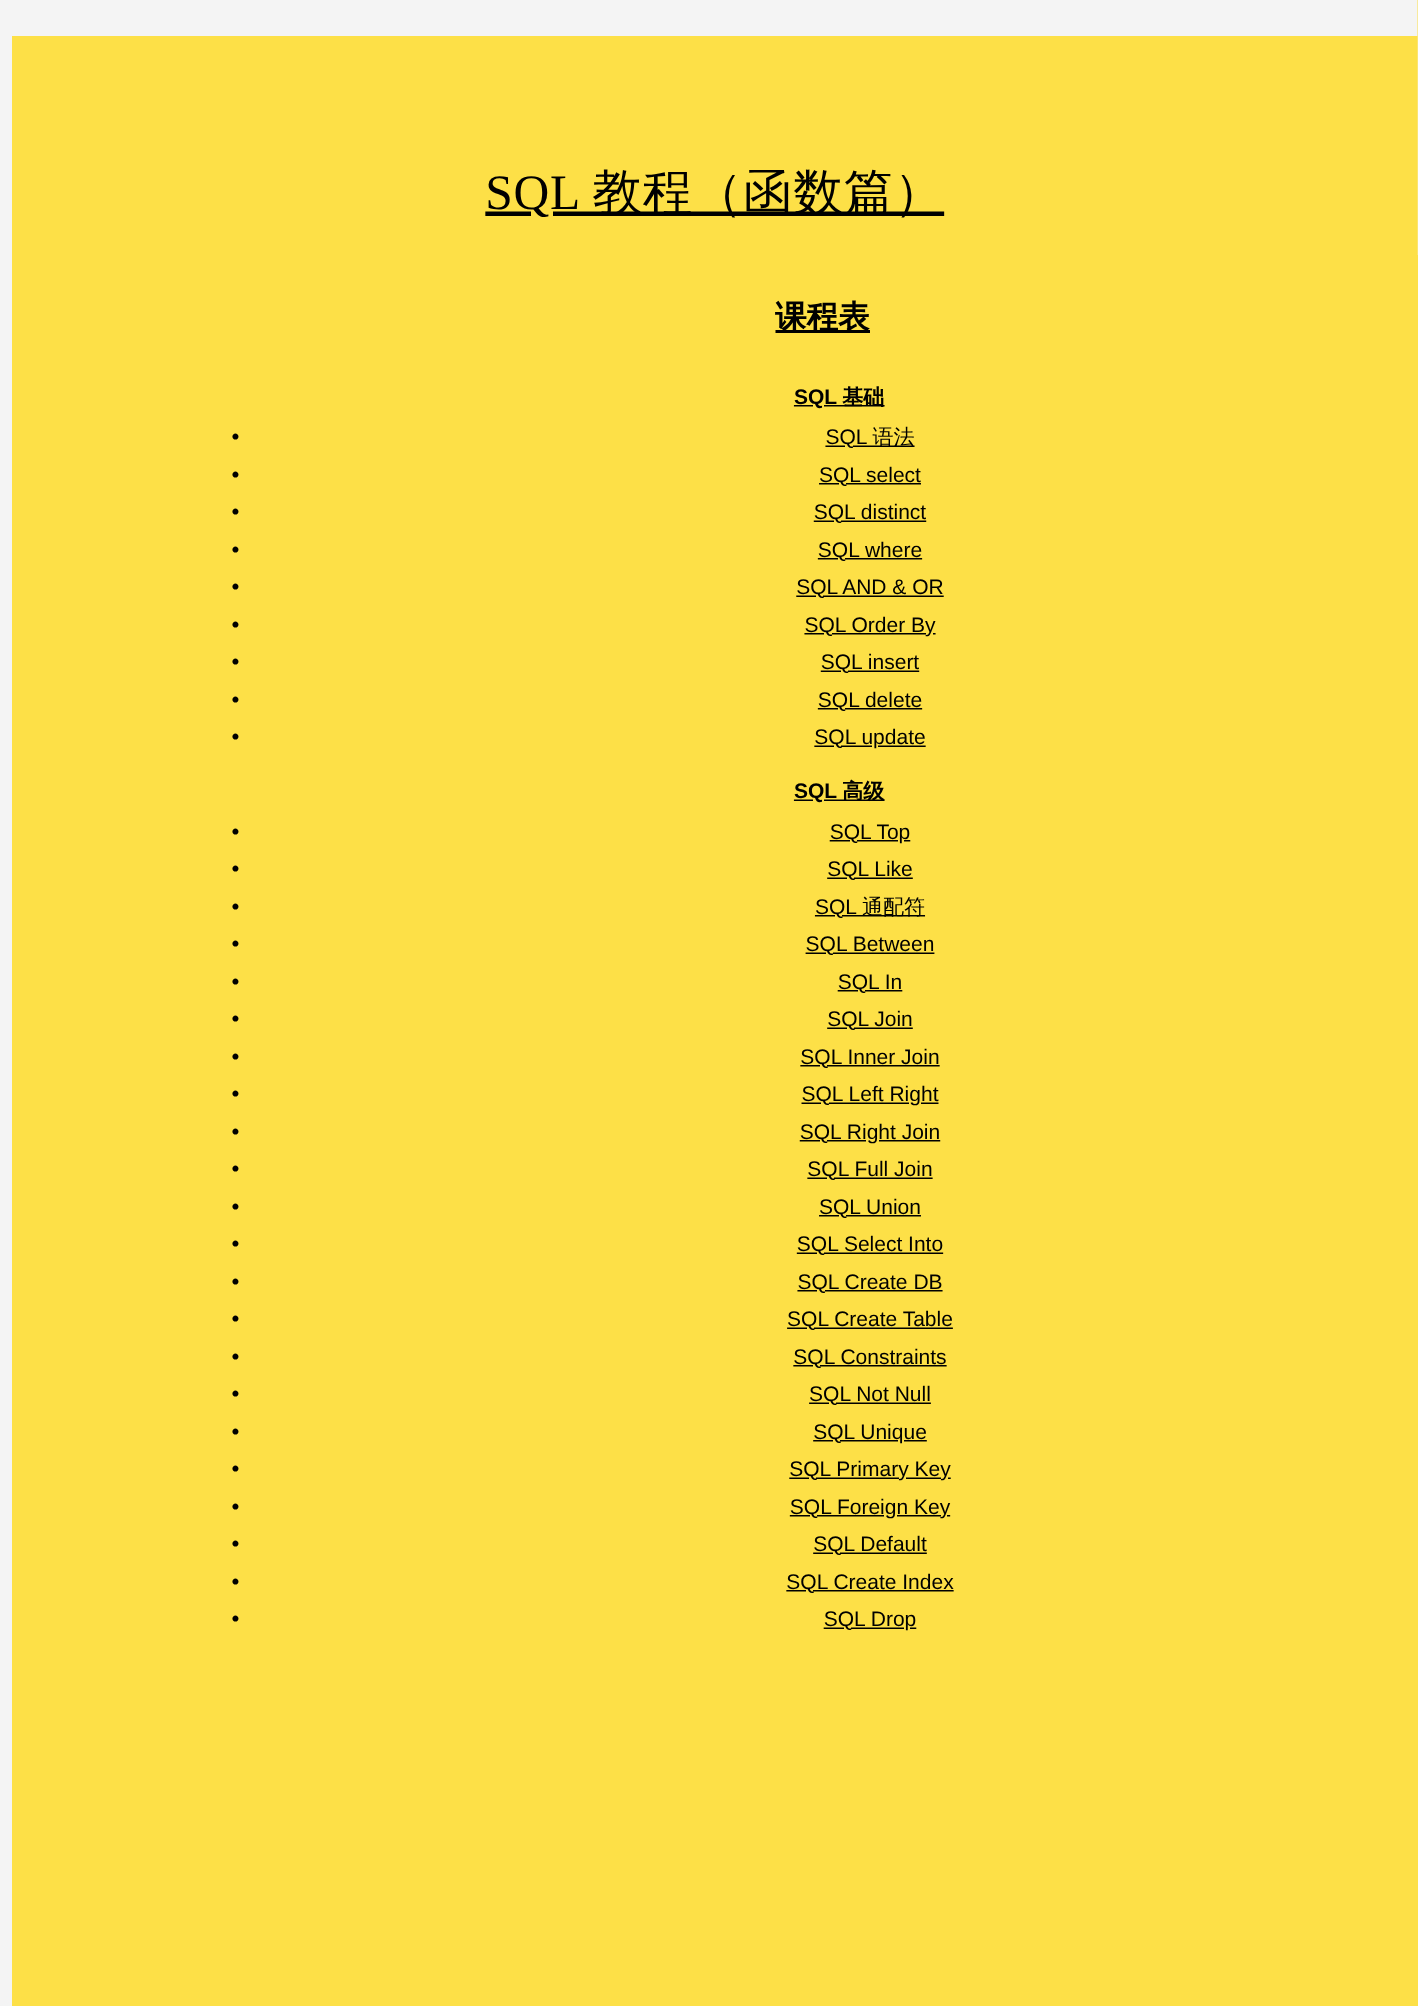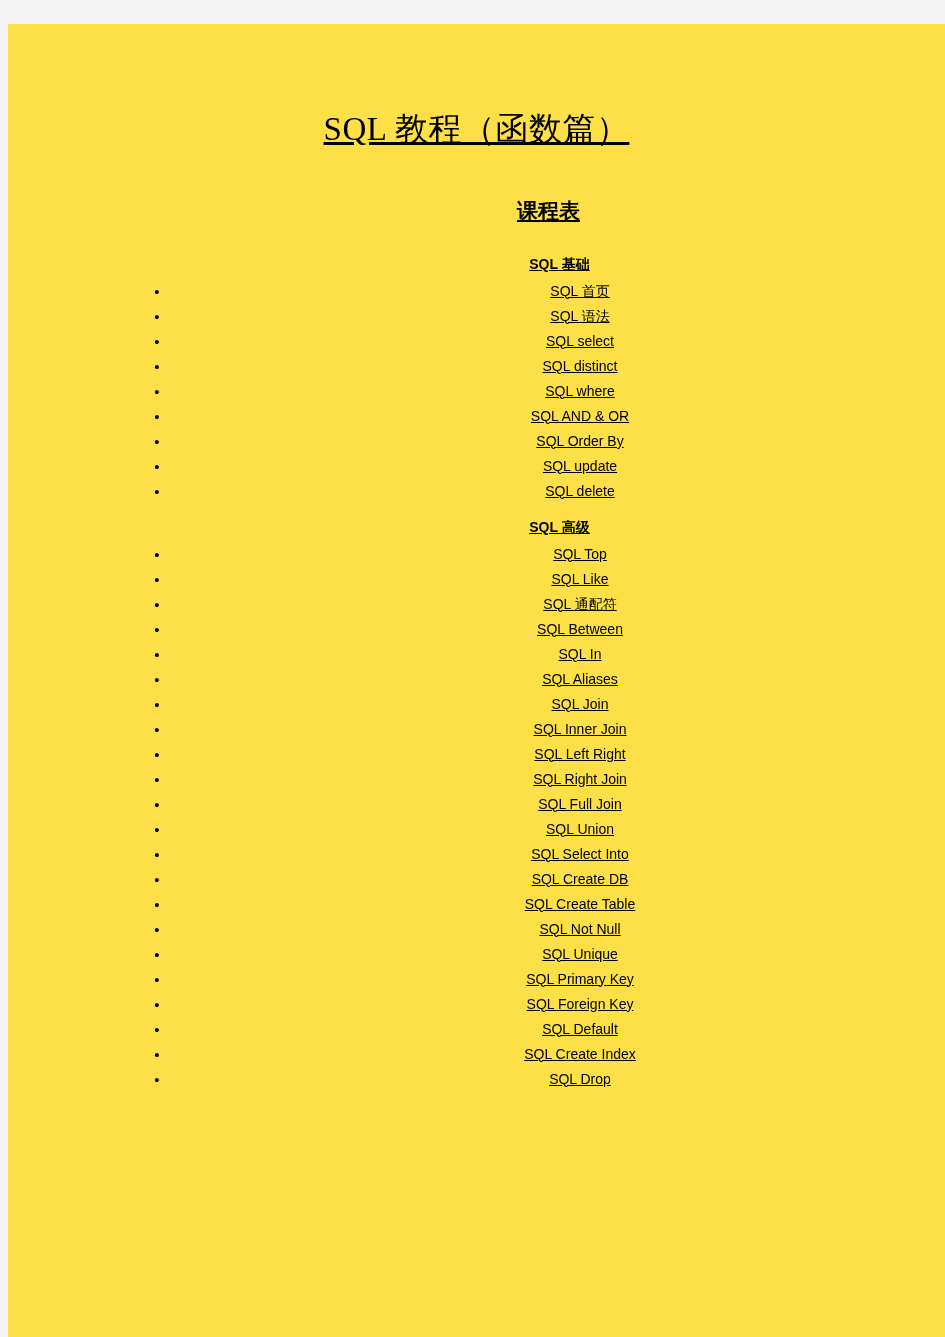--- a/index.html
+++ b/index.html
@@ -115,49 +115,49 @@
 
   <div class="content">
 
     <h2 class="section-title">课程表</h2>
 
     <div class="toc">
 
     <div class="group">
           <div class="group-heading">SQL 基础</div>
           <ul class="item-list">
-            <li>SQL 首页</li>
             <li>SQL 语法</li>
             <li>SQL select</li>
             <li>SQL distinct</li>
             <li>SQL where</li>
             <li>SQL AND &amp; OR</li>
             <li>SQL Order By</li>
+            <li>SQL insert</li>
+            <li>SQL delete</li>
             <li>SQL update</li>
-            <li>SQL delete</li>
           </ul>
         </div>
         <div class="group">
           <div class="group-heading">SQL 高级</div>
           <ul class="item-list">
             <li>SQL Top</li>
             <li>SQL Like</li>
             <li>SQL 通配符</li>
             <li>SQL Between</li>
             <li>SQL In</li>
-            <li>SQL Aliases</li>
             <li>SQL Join</li>
             <li>SQL Inner Join</li>
             <li>SQL Left Right</li>
             <li>SQL Right Join</li>
             <li>SQL Full Join</li>
             <li>SQL Union</li>
             <li>SQL Select Into</li>
             <li>SQL Create DB</li>
             <li>SQL Create Table</li>
+            <li>SQL Constraints</li>
             <li>SQL Not Null</li>
             <li>SQL Unique</li>
             <li>SQL Primary Key</li>
             <li>SQL Foreign Key</li>
             <li>SQL Default</li>
             <li>SQL Create Index</li>
             <li>SQL Drop</li>
           </ul>
         </div>
       </div>

